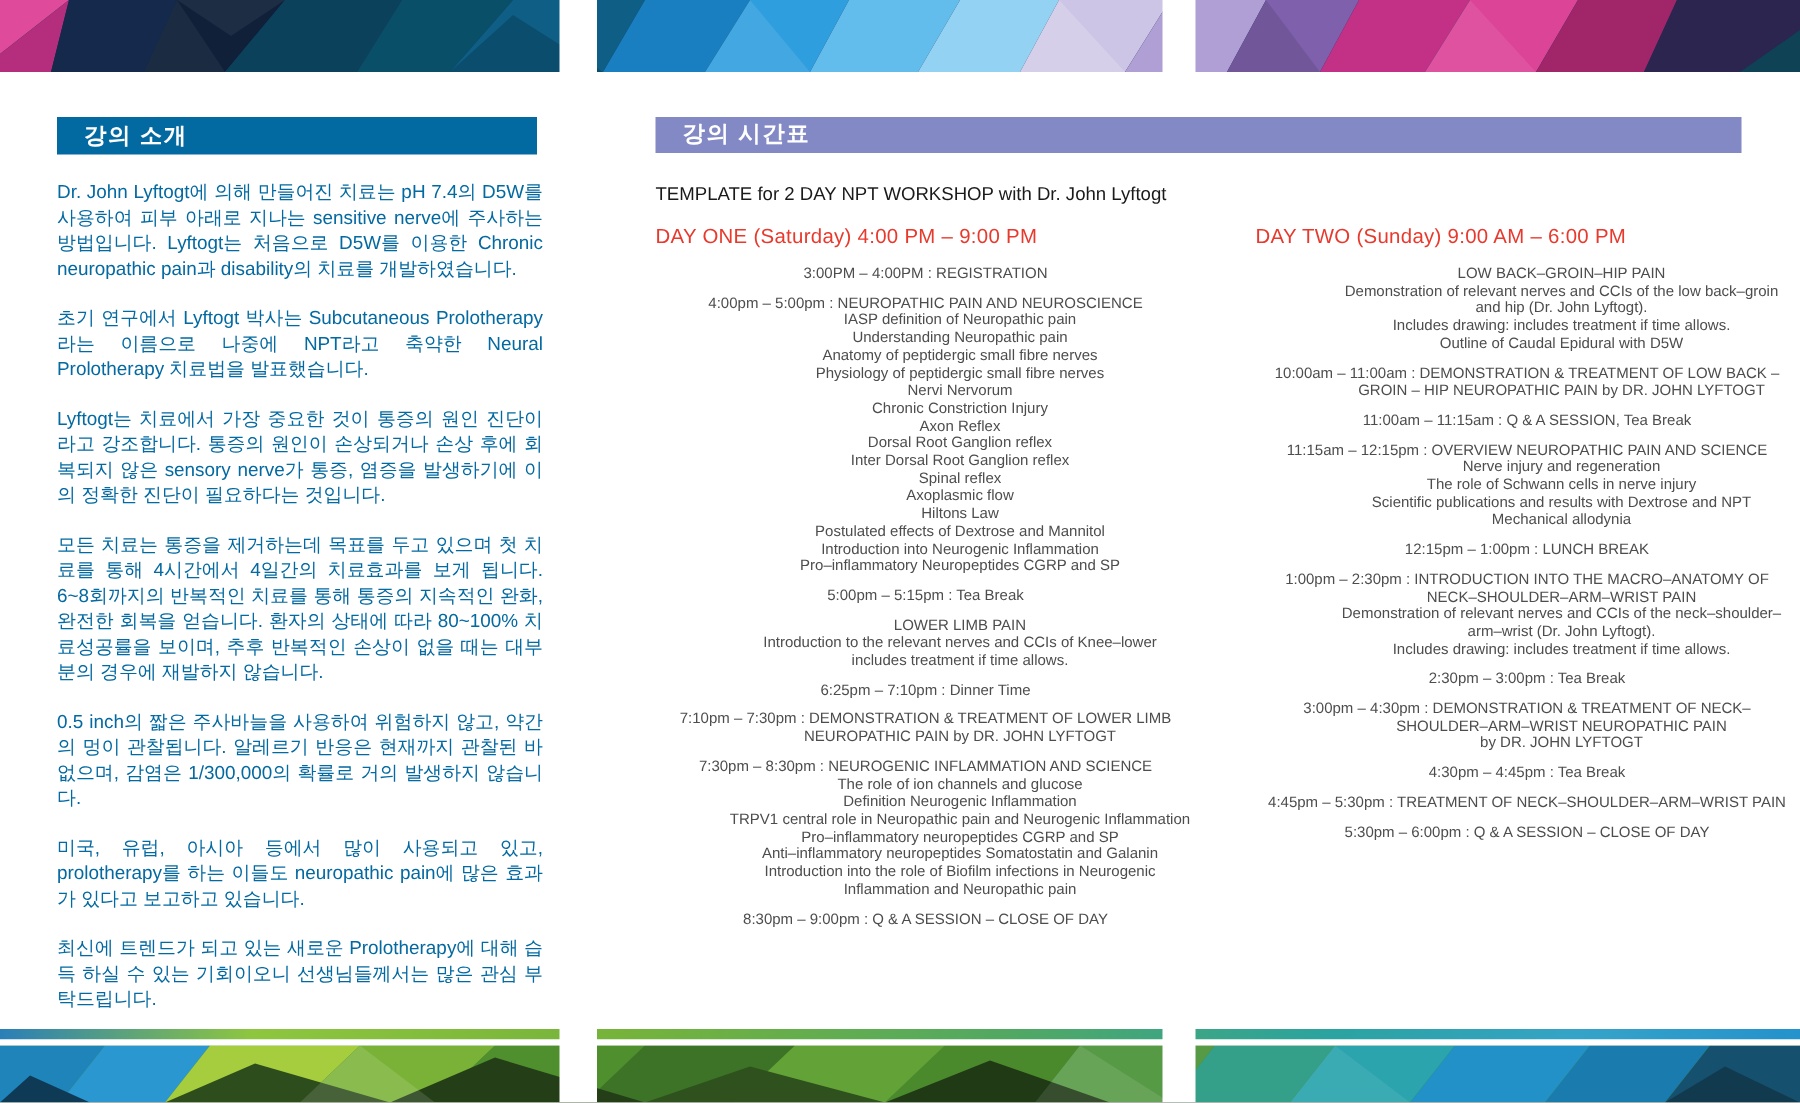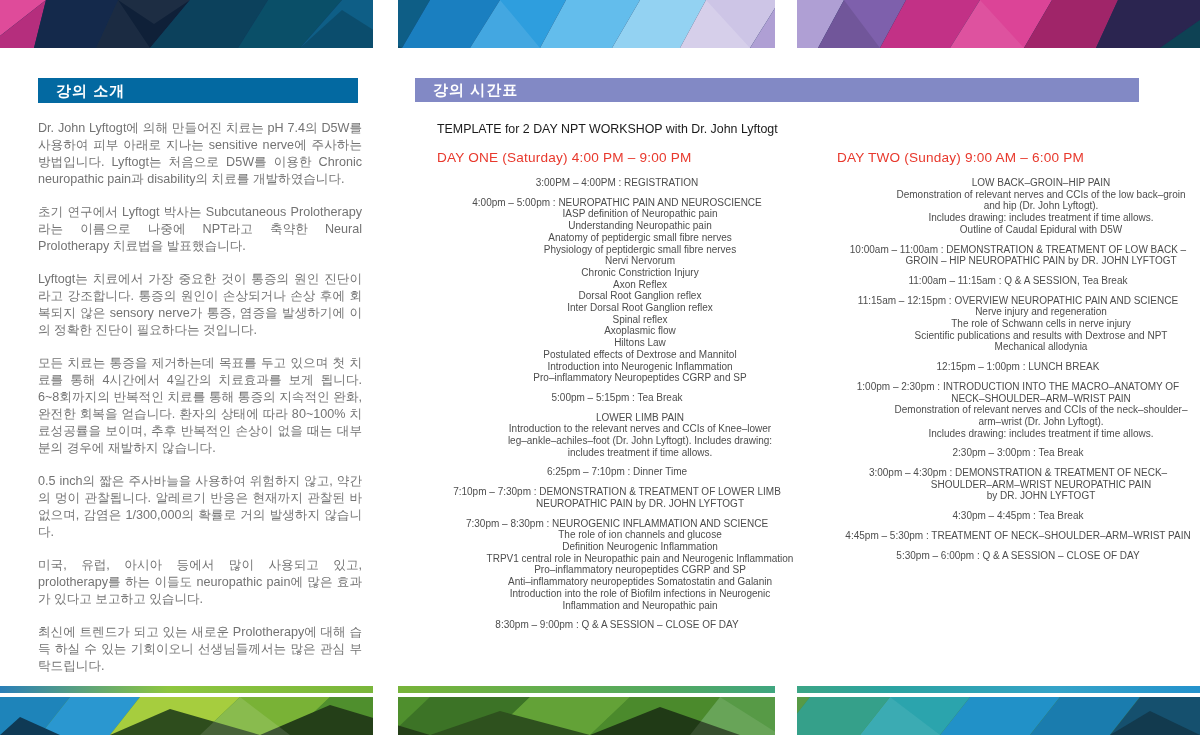--- a/index.html
+++ b/index.html
@@ -14,24 +14,24 @@
   .banner-bottom-wrap{position:absolute;left:0;top:686px;width:1200px;height:49px;}
   .bottom-strip{height:7px;width:100%;
     background:linear-gradient(90deg,#2a7fb8 0%,#8ec63f 14%,#76b33a 34%,#52a862 56%,#2ba3a0 74%,#35a3c8 88%,#2492cc 100%);}
   .bottom-whiteline{height:4px;width:100%;background:#ffffff;}
   .bottom-main{height:38px;width:100%;}
   .fold-gap{position:absolute;background:#ffffff;}
   .panel-header{position:absolute;top:78px;height:25px;color:#ffffff;
     font-size:15px;font-weight:bold;line-height:25px;padding-left:18px;
     letter-spacing:1px;box-sizing:border-box;}
   .panel-header.teal{left:38px;width:320px;}
-  .panel-header.purple{left:415px;width:724px;height:24px;line-height:24px;}
+  .panel-header.purple{left:437px;width:724px;height:24px;line-height:24px;}
   .intro-body{position:absolute;left:38px;top:120px;width:324px;}
   .intro-para{margin:0 0 16px 0;font-size:12.6px;line-height:17px;
-    text-align:justify;color:#737373;word-break:break-word;}
+    text-align:justify;color:#0369a1;word-break:break-word;}
   .col{position:absolute;}
   .col.middle{left:437px;top:122px;width:360px;}
   .col.right{left:837px;top:150px;width:362px;}
   .template-title{font-size:12.4px;color:#1a1a1a;line-height:15px;margin-bottom:13px;white-space:nowrap;}
   .day-heading{font-size:13.6px;line-height:16px;margin-bottom:11px;white-space:nowrap;letter-spacing:0.2px;}
   .entry{margin-bottom:8px;color:#4d4d4d;font-size:10px;text-align:center;}
   .entry-line,.entry-detail{line-height:11.7px;white-space:nowrap;}
   .entry-line.first{padding-left:0;}
   .entry-line.cont,.entry-detail{margin-left:46px;}
 </style>
@@ -151,21 +151,20 @@
           <div class="entry-detail">Postulated effects of Dextrose and Mannitol</div>
           <div class="entry-detail">Introduction into Neurogenic Inflammation</div>
           <div class="entry-detail">Pro–inflammatory Neuropeptides CGRP and SP</div>
         </div>
         <div class="entry">
           <div class="entry-line first">5:00pm – 5:15pm : Tea Break</div>
         </div>
         <div class="entry">
           <div class="entry-line cont">LOWER LIMB PAIN</div>
           <div class="entry-detail">Introduction to the relevant nerves and CCIs of Knee–lower</div>
-          <div class="entry-detail">leg–ankle–achiles–foot (Dr. John Lyftogt). Includes drawing:</div>
           <div class="entry-detail">includes treatment if time allows.</div>
         </div>
         <div class="entry">
           <div class="entry-line first">6:25pm – 7:10pm : Dinner Time</div>
         </div>
         <div class="entry">
           <div class="entry-line first">7:10pm – 7:30pm : DEMONSTRATION &amp; TREATMENT OF LOWER LIMB</div>
           <div class="entry-line cont">NEUROPATHIC PAIN by  DR. JOHN LYFTOGT</div>
         </div>
         <div class="entry">

